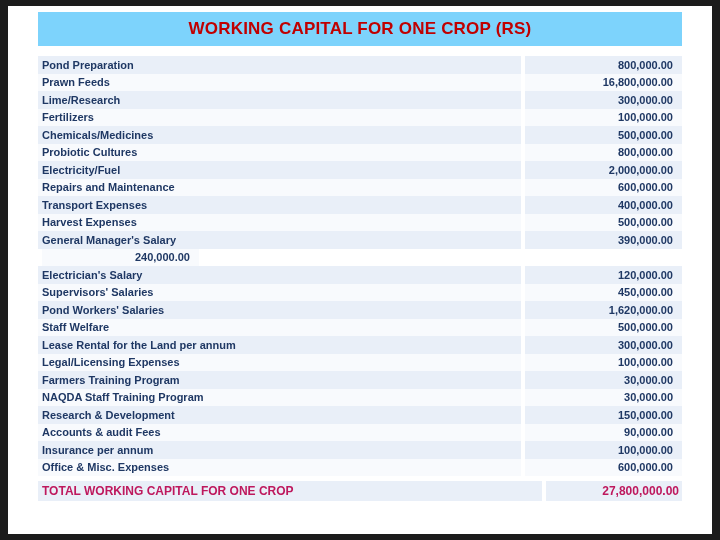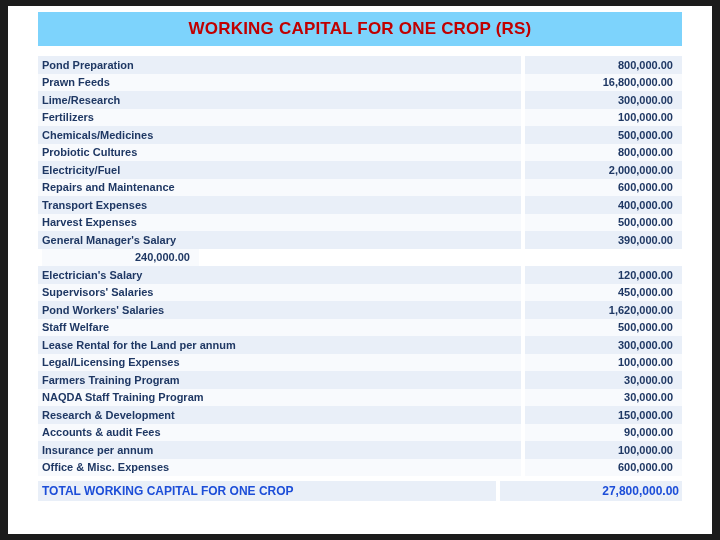--- a/index.html
+++ b/index.html
@@ -60,32 +60,32 @@
   .row:nth-child(odd) .value-cell { background: #E9EFF8; }
   .row:nth-child(even) .label-cell,
   .row:nth-child(even) .value-cell { background: #F8FAFD; }
   .total-row {
     display: flex;
     height: 20px;
     margin-top: 5px;
     align-items: center;
     font-size: 12px;
     font-weight: bold;
-    color: #1d4ed8;
+    color: #be185d;
   }
   .total-row .label-cell {
     flex: 1;
     padding-left: 4px;
     height: 100%;
     display: flex;
     align-items: center;
     background: #E9EFF8;
   }
   .total-row .value-cell {
-    width: 182px;
+    width: 136px;
     margin-left: 4px;
     padding-right: 3px;
     height: 100%;
     display: flex;
     align-items: center;
     justify-content: flex-end;
     background: #E9EFF8;
   }
 </style>
 </head>

